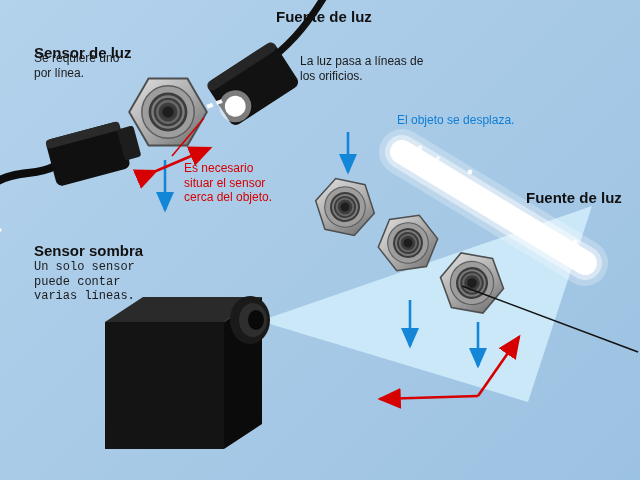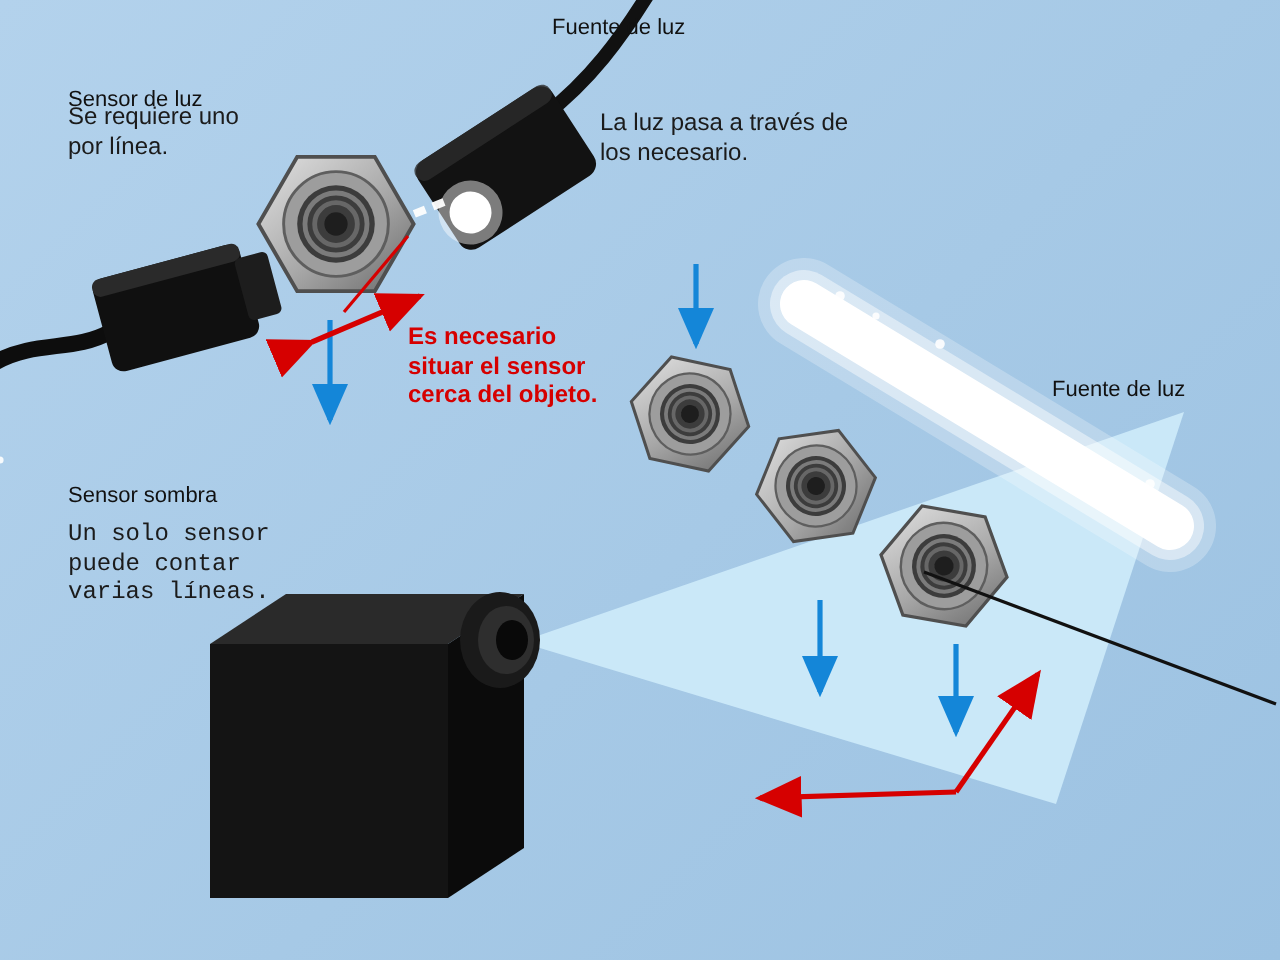--- a/index.html
+++ b/index.html
@@ -3,23 +3,23 @@
 <meta charset="utf-8">
 <style>
   html,body{margin:0;padding:0;}
   #stage{
     position:relative;width:640px;height:480px;overflow:hidden;
     background:linear-gradient(135deg,#b3d2ec 0%,#a6c9e6 55%,#9cc2e2 100%);
     font-family:"Liberation Sans",sans-serif;
   }
   #art{position:absolute;left:0;top:0;}
   .lbl{position:absolute;color:#1b1b1b;font-size:12px;line-height:1.22;}
-  .title{font-weight:normal;font-size:11px;color:#111;}
+  .title{font-weight:bold;font-size:15px;color:#111;}
   .blue{color:#0e7ed6;}
-  .red{color:#d60000;font-weight:bold;margin-left:20px;}
+  .red{color:#d60000;font-weight:normal;}
 </style>
 </head>
 <body>
 
 <div id="stage">
 
   <svg id="art" width="640" height="480" viewBox="0 0 640 480">
     <defs>
       <linearGradient id="nutGrad" x1="0" y1="0" x2="1" y2="1">
         <stop offset="0" stop-color="#e2e2e2"></stop>
@@ -116,22 +116,23 @@
     <g>
       <line x1="478" y1="396" x2="380" y2="399" stroke="#d60000" stroke-width="2.6" marker-end="url(#mr)"></line>
       <line x1="478" y1="396" x2="519" y2="337" stroke="#d60000" stroke-width="2.6" marker-end="url(#mr)"></line>
     </g>
   </svg>
 
   <div class="lbl title" style="left:34px;top:44px;">Sensor de luz</div>
   <div class="lbl" style="left:34px;top:51px;width:100px;">Se requiere uno por línea.</div>
 
   <div class="lbl title" style="left:276px;top:8px;">Fuente de luz</div>
-  <div class="lbl" style="left:300px;top:54px;width:128px;">La luz pasa a través de los necesario.</div>
+  <div class="lbl" style="left:300px;top:54px;width:128px;">La luz pasa a líneas de los orificios.</div>
 
+  <div class="lbl blue" style="left:397px;top:113px;width:170px;">El objeto se desplaza.</div>
 
   <div class="lbl title" style="left:526px;top:189px;">Fuente de luz</div>
 
   <div class="lbl red" style="left:184px;top:161px;width:100px;">Es necesario situar el sensor cerca del objeto.</div>
 
   <div class="lbl title" style="left:34px;top:242px;">Sensor sombra</div>
   <div class="lbl" style="left:34px;top:260px;width:102px;font-family:Liberation Mono, monospace;">Un solo sensor puede contar varias líneas.</div>
 
 
 

